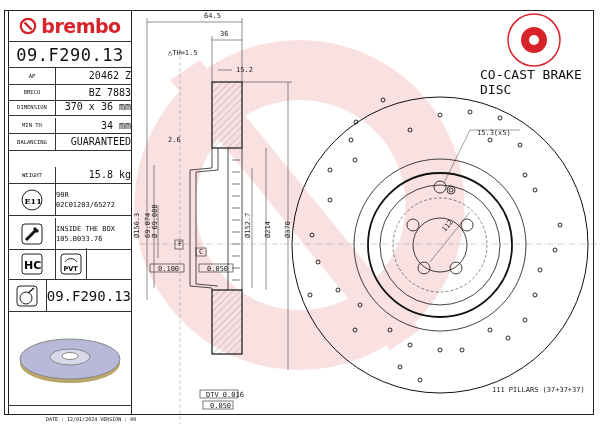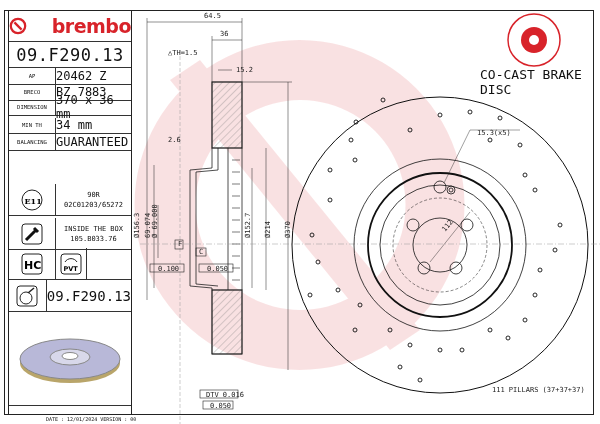--- a/index.html
+++ b/index.html
@@ -1,28 +1,28 @@
 <!DOCTYPE html>
 <html><head>
 <meta charset="utf-8">
 <style>
   html,body{margin:0;padding:0;background:#fff;}
   body{width:600px;height:424px;position:relative;overflow:hidden;font-family:"DejaVu Sans Mono","Liberation Mono",monospace;color:#111;}
   .frame{position:absolute;left:4px;top:10px;width:590px;height:405px;border:1.5px solid #222;box-sizing:border-box;}
   .sidebar{position:absolute;left:8px;top:10px;width:124px;height:404px;border-left:1px solid #222;border-right:1px solid #222;box-sizing:border-box;}
   .sb-row{position:absolute;left:0;width:122px;border-bottom:1px solid #333;box-sizing:border-box;display:flex;align-items:center;}
-  .logo{top:0;height:32px;justify-content:space-between;gap:4px;}
+  .logo{top:0;height:32px;justify-content:center;gap:4px;}
   .logo-text{font-family:"DejaVu Sans","Liberation Sans",sans-serif;font-weight:bold;font-size:19px;color:#d8232a;letter-spacing:-0.5px;}
   .partno{top:32px;height:26px;justify-content:center;font-size:17px;letter-spacing:0.5px;}
   .spec{height:16.5px;font-size:7px;}
   .spec .k{width:46px;text-align:center;font-size:5.5px;border-right:1px solid #333;height:100%;display:flex;align-items:center;justify-content:center;}
-  .spec .v{flex:1;text-align:left;font-size:12px;}
+  .spec .v{flex:1;text-align:right;font-size:10px;}
   .icon-row{height:32px;}
   .icon-cell{width:46px;height:100%;display:flex;align-items:center;justify-content:center;border-right:1px solid #333;}
-  .icon-val{flex:1;text-align:center;font-size:7px;line-height:10px;}
+  .icon-val{flex:1;text-align:left;font-size:7px;line-height:10px;}
   .bigpart{font-size:14px;flex:1;text-align:center;}
   .preview{top:302px;height:94px;border-bottom:1px solid #333;justify-content:center;}
   .footer{position:absolute;left:46px;top:416px;font-size:5px;}
   .drawing{position:absolute;left:0;top:0;width:600px;height:424px;}
   .t{font-family:"DejaVu Sans Mono","Liberation Mono",monospace;font-size:7px;fill:#222;}
   .codisc{position:absolute;left:480px;top:67px;font-size:13px;}
 </style>
 </head>
 <body>
 
@@ -201,20 +201,24 @@
       <span class="v">370 x 36 mm</span>
     </div>
   <div class="sb-row spec" style="top:107.5px">
       <span class="k">MIN TH</span>
       <span class="v">34 mm</span>
     </div>
   <div class="sb-row spec" style="top:124px">
       <span class="k">BALANCING</span>
       <span class="v">GUARANTEED</span>
     </div>
+  <div class="sb-row spec" style="top:157px">
+      <span class="k">WEIGHT</span>
+      <span class="v">15.8 kg</span>
+    </div>
 
   <div class="sb-row icon-row" style="top:174px">
     <span class="icon-cell">
       <svg width="22" height="22" viewBox="0 0 22 22">
           <circle cx="11" cy="11" r="10" stroke="#222" fill="none"></circle>
           <text x="3.5" y="14.5" font-size="8" font-weight="bold" font-family="DejaVu Serif, serif">E11</text>
         </svg>
     </span>
     <span class="icon-val"><span>90R</span><br><span>02C01203/65272</span></span>
   </div>

